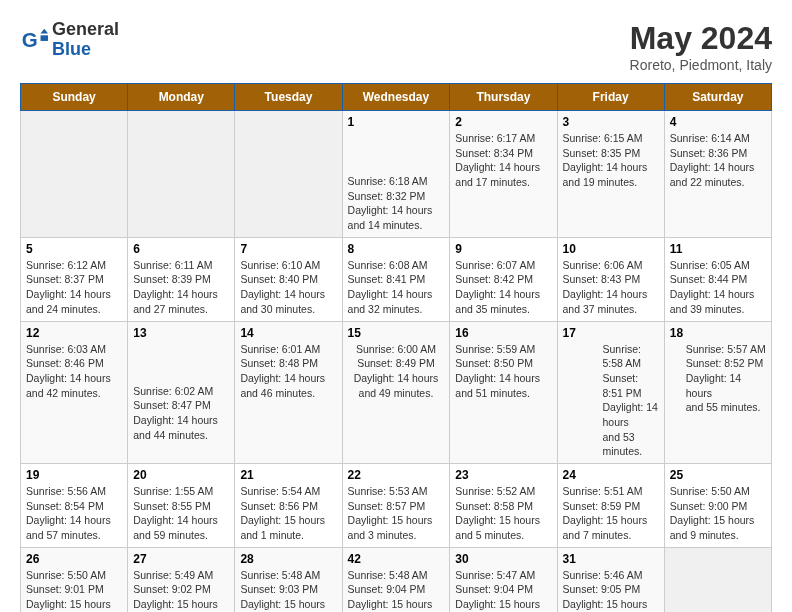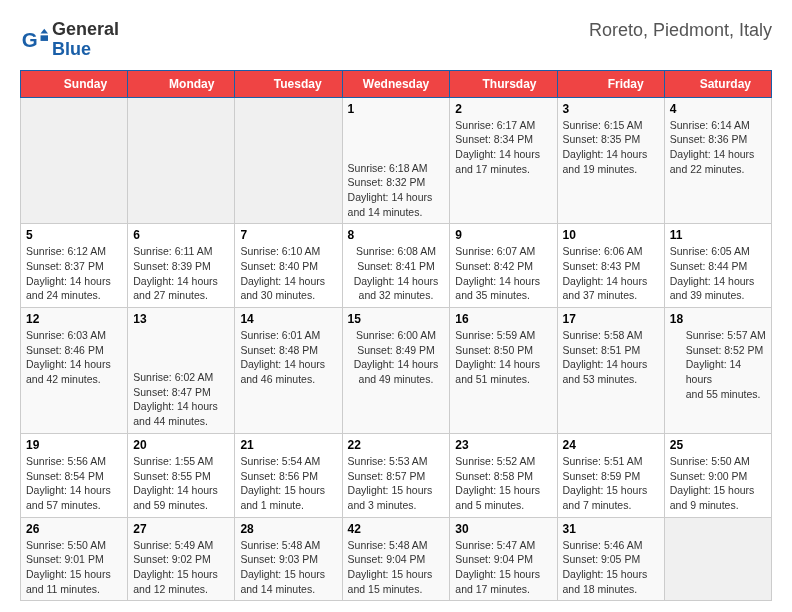--- a/index.html
+++ b/index.html
@@ -34,33 +34,33 @@
     }
     .title-block {
       text-align: right;
     }
     .month-title {
       font-size: 32px;
       font-weight: bold;
       color: #333;
     }
     .location {
-      font-size: 18px;
+      font-size: 14px;
       color: #555;
     }
     .calendar {
       width: 100%;
       border-collapse: collapse;
       font-size: 11px;
     }
     .calendar thead th {
-      background-color: #ef4444;
+      background-color: #a16207;
       color: #fff;
       padding: 6px 20px;
-      text-align: right;
+      text-align: center;
       font-size: 12px;
       font-weight: bold;
       border: 1px solid #1a5fa8;
     }
     .calendar tbody td {
       border: 1px solid #ccc;
       vertical-align: top;
       padding: 4px 5px;
       width: 107px;
       min-height: 80px;
@@ -98,20 +98,21 @@
       <polygon points="22,10 30,10 30,16 22,16" fill="#1a5fa8"></polygon>
     </svg>
     <div>
       <div class="logo-text">
         <span class="logo-general">General</span><br>
         <span class="logo-blue">Blue</span>
       </div>
     </div>
   </div>
   <div class="title-block">
+    <div class="month-title">May 2024</div>
     <div class="location">Roreto, Piedmont, Italy</div>
   </div>
 </div>
 
 <table class="calendar">
   <thead>
     <tr>
     <th>Sunday</th>
         <th>Monday</th>
         <th>Tuesday</th>
@@ -172,21 +173,21 @@
         </td>
         <td>
           <span class="day-num">7</span>
           <div class="day-info" style="white-space: pre-line;">Sunrise: 6:10 AM
 Sunset: 8:40 PM
 Daylight: 14 hours
 and 30 minutes.</div>
         </td>
         <td>
           <span class="day-num">8</span>
-          <div class="day-info" style="white-space: pre-line; text-align: center;">Sunrise: 6:08 AM
+          <div class="day-info" style="white-space: pre-line;">Sunrise: 6:08 AM
 Sunset: 8:41 PM
 Daylight: 14 hours
 and 32 minutes.</div>
         </td>
         <td>
           <span class="day-num">9</span>
           <div class="day-info" style="white-space: pre-line;">Sunrise: 6:07 AM
 Sunset: 8:42 PM
 Daylight: 14 hours
 and 35 minutes.</div>
@@ -237,21 +238,21 @@
         </td>
         <td>
           <span class="day-num">16</span>
           <div class="day-info" style="white-space: pre-line;">Sunrise: 5:59 AM
 Sunset: 8:50 PM
 Daylight: 14 hours
 and 51 minutes.</div>
         </td>
         <td>
           <span class="day-num">17</span>
-          <div class="day-info" style="white-space: pre-line;">Sunrise: 5:58 AM
+          <div class="day-info" style="white-space: pre-line; margin-left: 40px;">Sunrise: 5:58 AM
 Sunset: 8:51 PM
 Daylight: 14 hours
 and 53 minutes.</div>
         </td>
         <td>
           <span class="day-num">18</span>
           <div class="day-info" style="white-space: pre-line; margin-left: 16px;">Sunrise: 5:57 AM
 Sunset: 8:52 PM
 Daylight: 14 hours
 and 55 minutes.</div>

